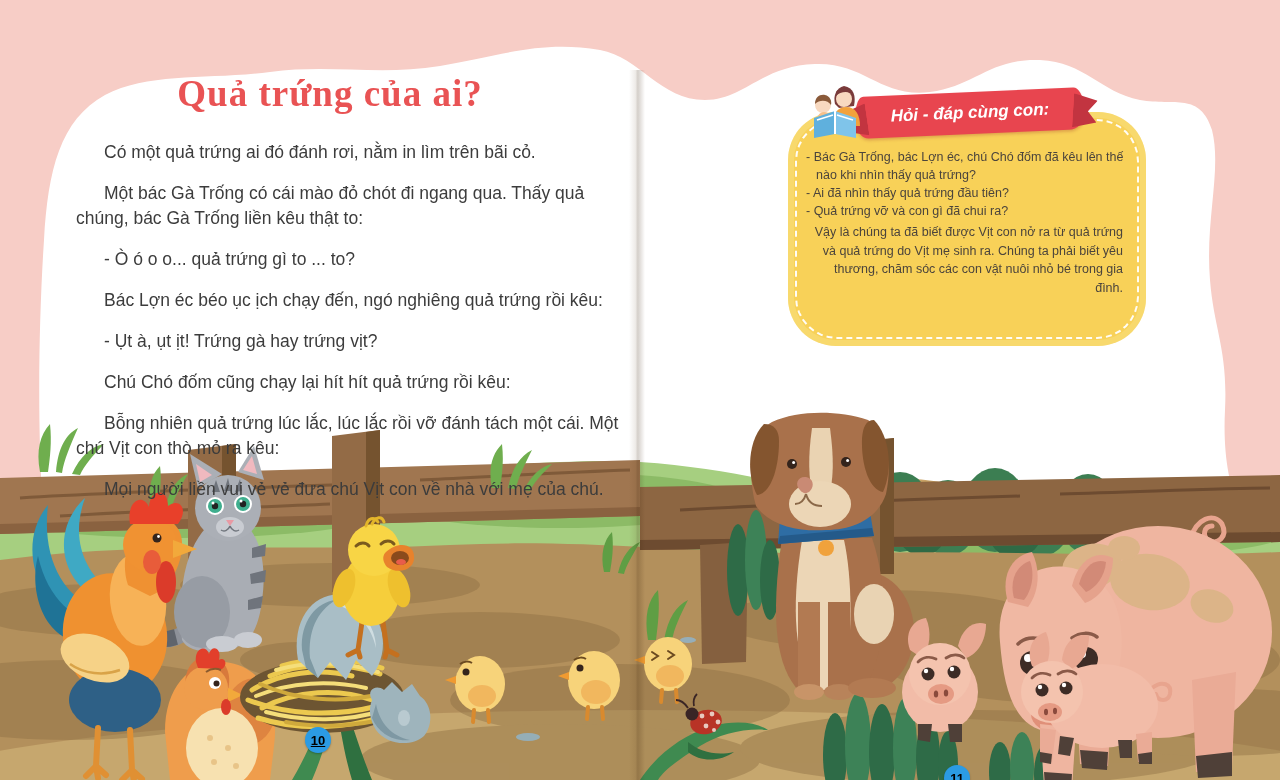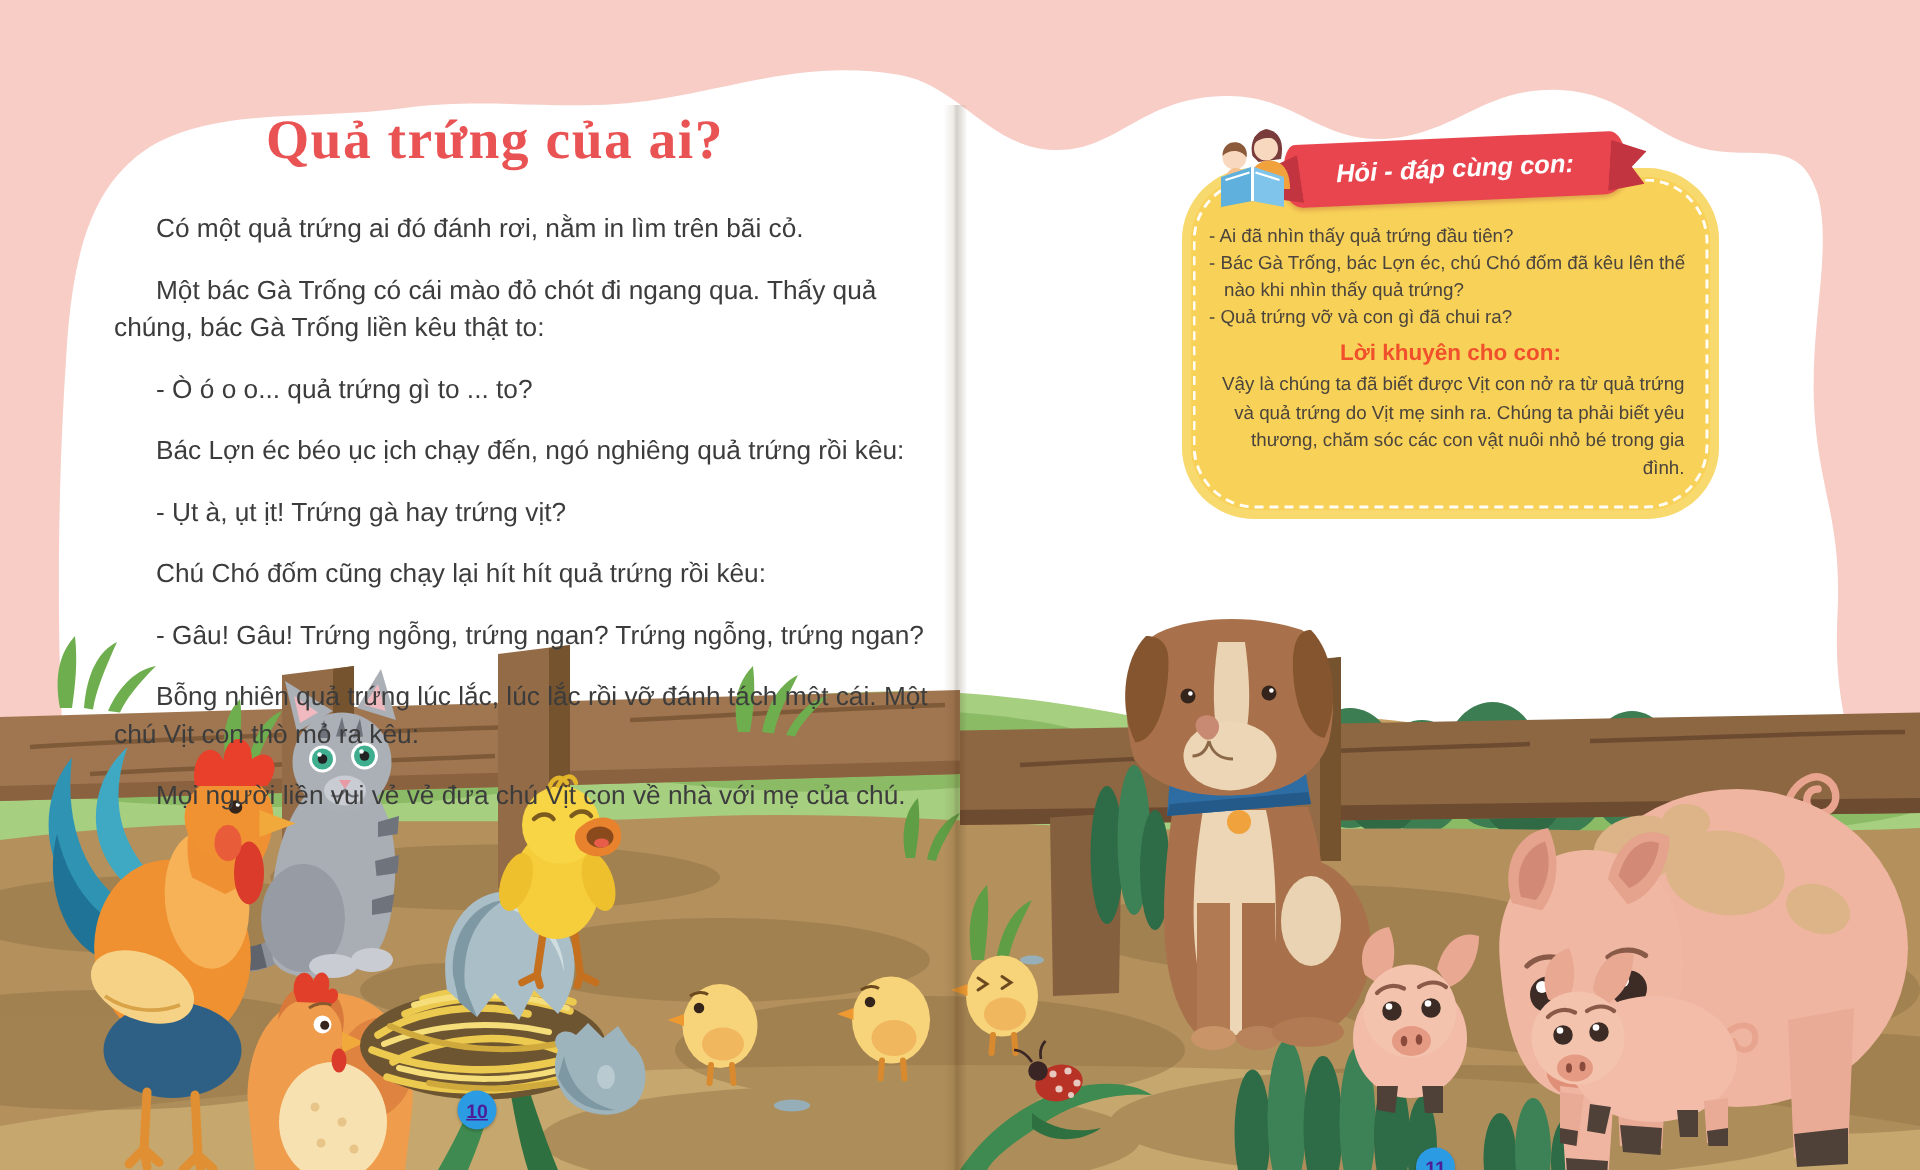--- a/index.html
+++ b/index.html
@@ -55,21 +55,21 @@
   .ribbon:before{
     content:"";position:absolute;left:-11px;top:8px;width:22px;height:32px;
     background:#c23440;transform:rotate(-6deg);z-index:-1;
     clip-path:polygon(100% 0,0 20%,38% 50%,0 80%,100% 100%);
   }
   .ribbon-icon{left:806px;top:82px;width:60px;height:60px;z-index:5;}
 
   
   .page-badge{
     width:26px;height:26px;border-radius:50%;background:#2b9be4;
-    color:#4c1d95;font-size:13px;font-weight:bold;
+    color:#000000;font-size:13px;font-weight:bold;
     display:flex;align-items:center;justify-content:center;z-index:4;
     box-shadow:0 1px 2px rgba(0,0,0,0.25);
     text-decoration:underline;
   }
   .badge-left{left:305px;top:727px;}
   .badge-right{left:944px;top:765px;}
 
   
   .fold{
     left:629px;top:70px;width:16px;height:710px;z-index:2;
@@ -465,33 +465,31 @@
 
 <div class="overlay story-title">Quả trứng của ai?</div>
 
 <div class="overlay story">
     <p>Có một quả trứng ai đó đánh rơi, nằm in lìm trên bãi cỏ.</p>
     <p>Một bác Gà Trống có cái mào đỏ chót đi ngang qua. Thấy quả chúng, bác Gà Trống liền kêu thật to:</p>
     <p>- Ò ó o o... quả trứng gì to ... to?</p>
     <p>Bác Lợn éc béo ục ịch chạy đến, ngó nghiêng quả trứng rồi kêu:</p>
     <p>- Ụt à, ụt ịt! Trứng gà hay trứng vịt?</p>
     <p>Chú Chó đốm cũng chạy lại hít hít quả trứng rồi kêu:</p>
-    <p>- Gâu! Gâu! Trứng ngỗng, trứng ngan? Trứng ngỗng, trứng ngan?</p>
     <p>Bỗng nhiên quả trứng lúc lắc, lúc lắc rồi vỡ đánh tách một cái. Một chú Vịt con thò mỏ ra kêu:</p>
     <p>Mọi người liền vui vẻ vẻ đưa chú Vịt con về nhà với mẹ của chú.</p>
   </div>
 
 <div class="overlay qa-card">
   <div class="dashed"></div>
   <ul class="questions">
+      <li>- Bác Gà Trống, bác Lợn éc, chú Chó đốm đã kêu lên thế nào khi nhìn thấy quả trứng?</li>
       <li>- Ai đã nhìn thấy quả trứng đầu tiên?</li>
-      <li>- Bác Gà Trống, bác Lợn éc, chú Chó đốm đã kêu lên thế nào khi nhìn thấy quả trứng?</li>
       <li>- Quả trứng vỡ và con gì đã chui ra?</li>
     </ul>
-  <div class="advice-title">Lời khuyên cho con:</div>
   <div class="advice-text">Vậy là chúng ta đã biết được Vịt con nở ra từ quả trứng và quả trứng do Vịt mẹ sinh ra. Chúng ta phải biết yêu thương, chăm sóc các con vật nuôi nhỏ bé trong gia đình.</div>
 </div>
 
 <div class="overlay ribbon">
   <span>Hỏi - đáp cùng con:</span>
 </div>
 
 <svg class="overlay ribbon-icon" viewBox="0 0 60 60">
   <path d="M 38 4 C 30 6 27 14 29 22 L 33 26 L 48 24 C 50 14 48 6 38 4 Z" fill="#7a3b3b"></path>
   <circle cx="38" cy="17" r="8" fill="#f8d9c0"></circle>

